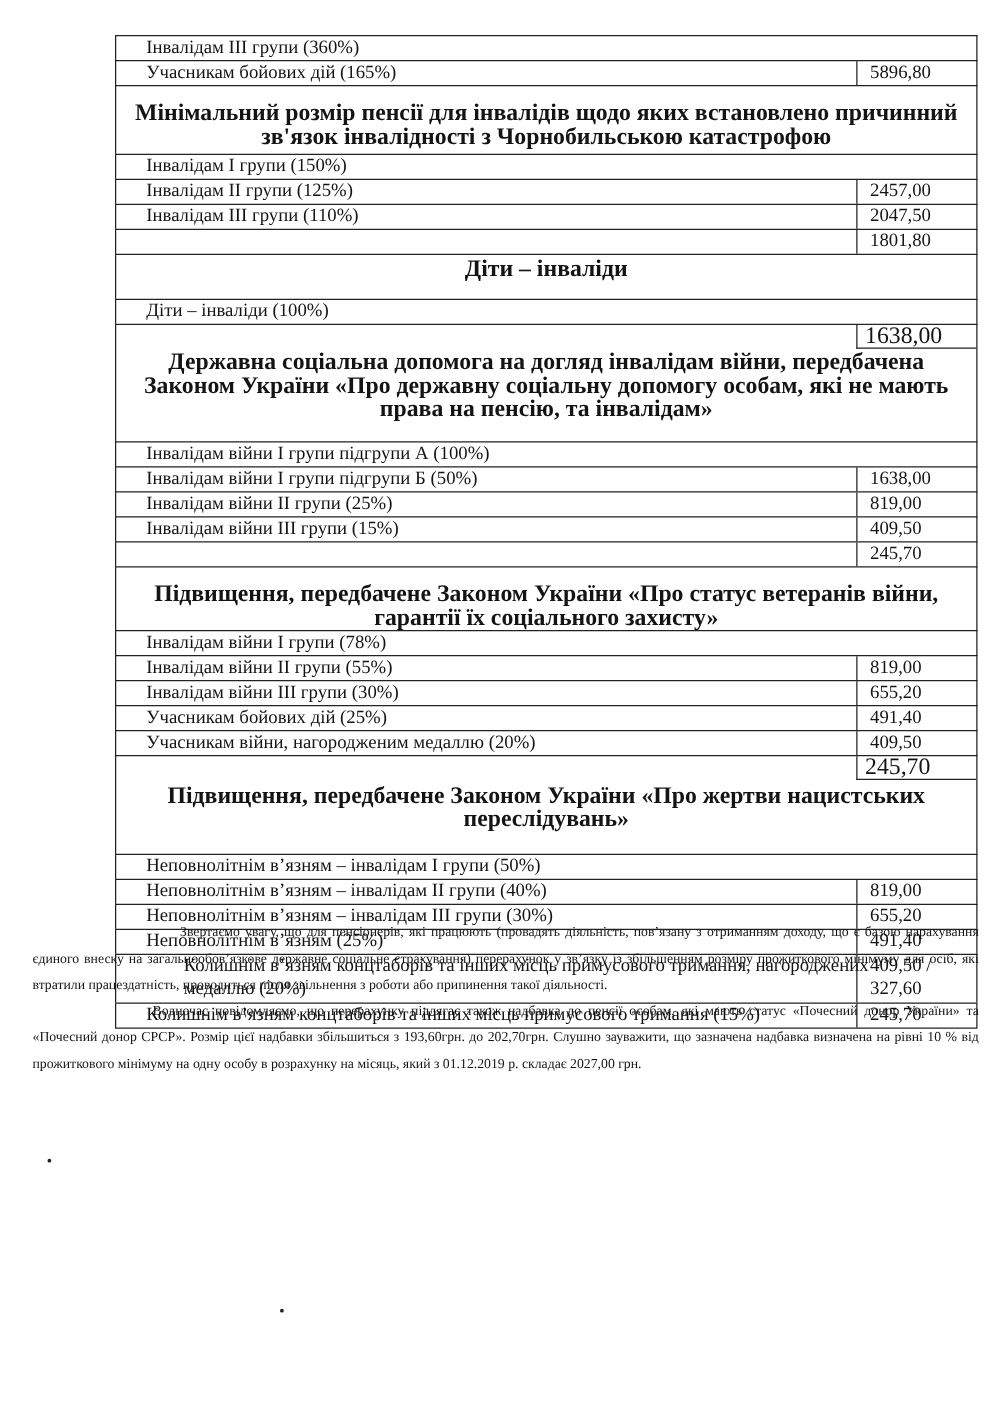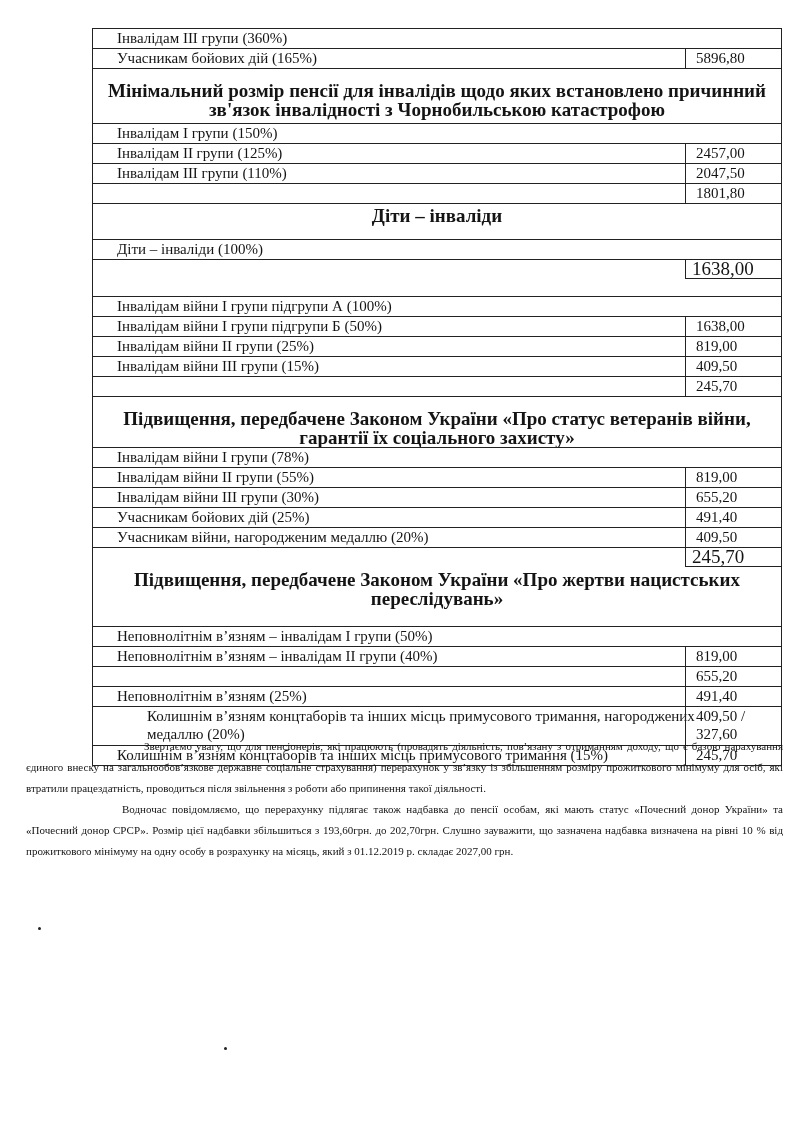--- a/index.html
+++ b/index.html
@@ -62,20 +62,21 @@
 
     <div class="hdr" style="padding-top:2px;padding-bottom:14px;">
       <span class="t">Діти – інваліди</span>
     </div>
     <div class="row">
       <span class="lbl">Діти – інваліди (100%)</span>
     </div>
 
     <div class="hdr" style="padding-top:20px;padding-bottom:16px;">
       <span class="val">1638,00</span>
+      <span class="t">Державна соціальна допомога на догляд інвалідам війни, передбачена Законом України «Про державну соціальну допомогу особам, які не мають права на пенсію, та інвалідам»</span>
     </div>
     <div class="row">
       <span class="lbl">Інвалідам війни І групи підгрупи А (100%)</span>
     </div>
     <div class="row">
       <span class="lbl">Інвалідам війни І групи підгрупи Б (50%)</span>
       <span class="val">1638,00</span>
     </div>
     <div class="row">
       <span class="lbl">Інвалідам війни ІІ групи (25%)</span>
@@ -117,20 +118,21 @@
       <span class="t">Підвищення, передбачене Законом України «Про жертви нацистських переслідувань»</span>
     </div>
     <div class="row">
       <span class="lbl">Неповнолітнім в’язням – інвалідам І групи (50%)</span>
     </div>
     <div class="row">
       <span class="lbl">Неповнолітнім в’язням – інвалідам ІІ групи (40%)</span>
       <span class="val">819,00</span>
     </div>
     <div class="row">
+      <span class="lbl">Неповнолітнім в’язням – інвалідам ІІІ групи (30%)</span>
       <span class="val">655,20</span>
     </div>
     <div class="row">
       <span class="lbl">Неповнолітнім в’язням (25%)</span>
       <span class="val">491,40</span>
     </div>
     <div class="row tall">
       <span class="lbl">Колишнім в’язням концтаборів та інших місць примусового тримання, нагороджених медаллю (20%)</span>
       <span class="val">409,50 / 327,60</span>
     </div>

